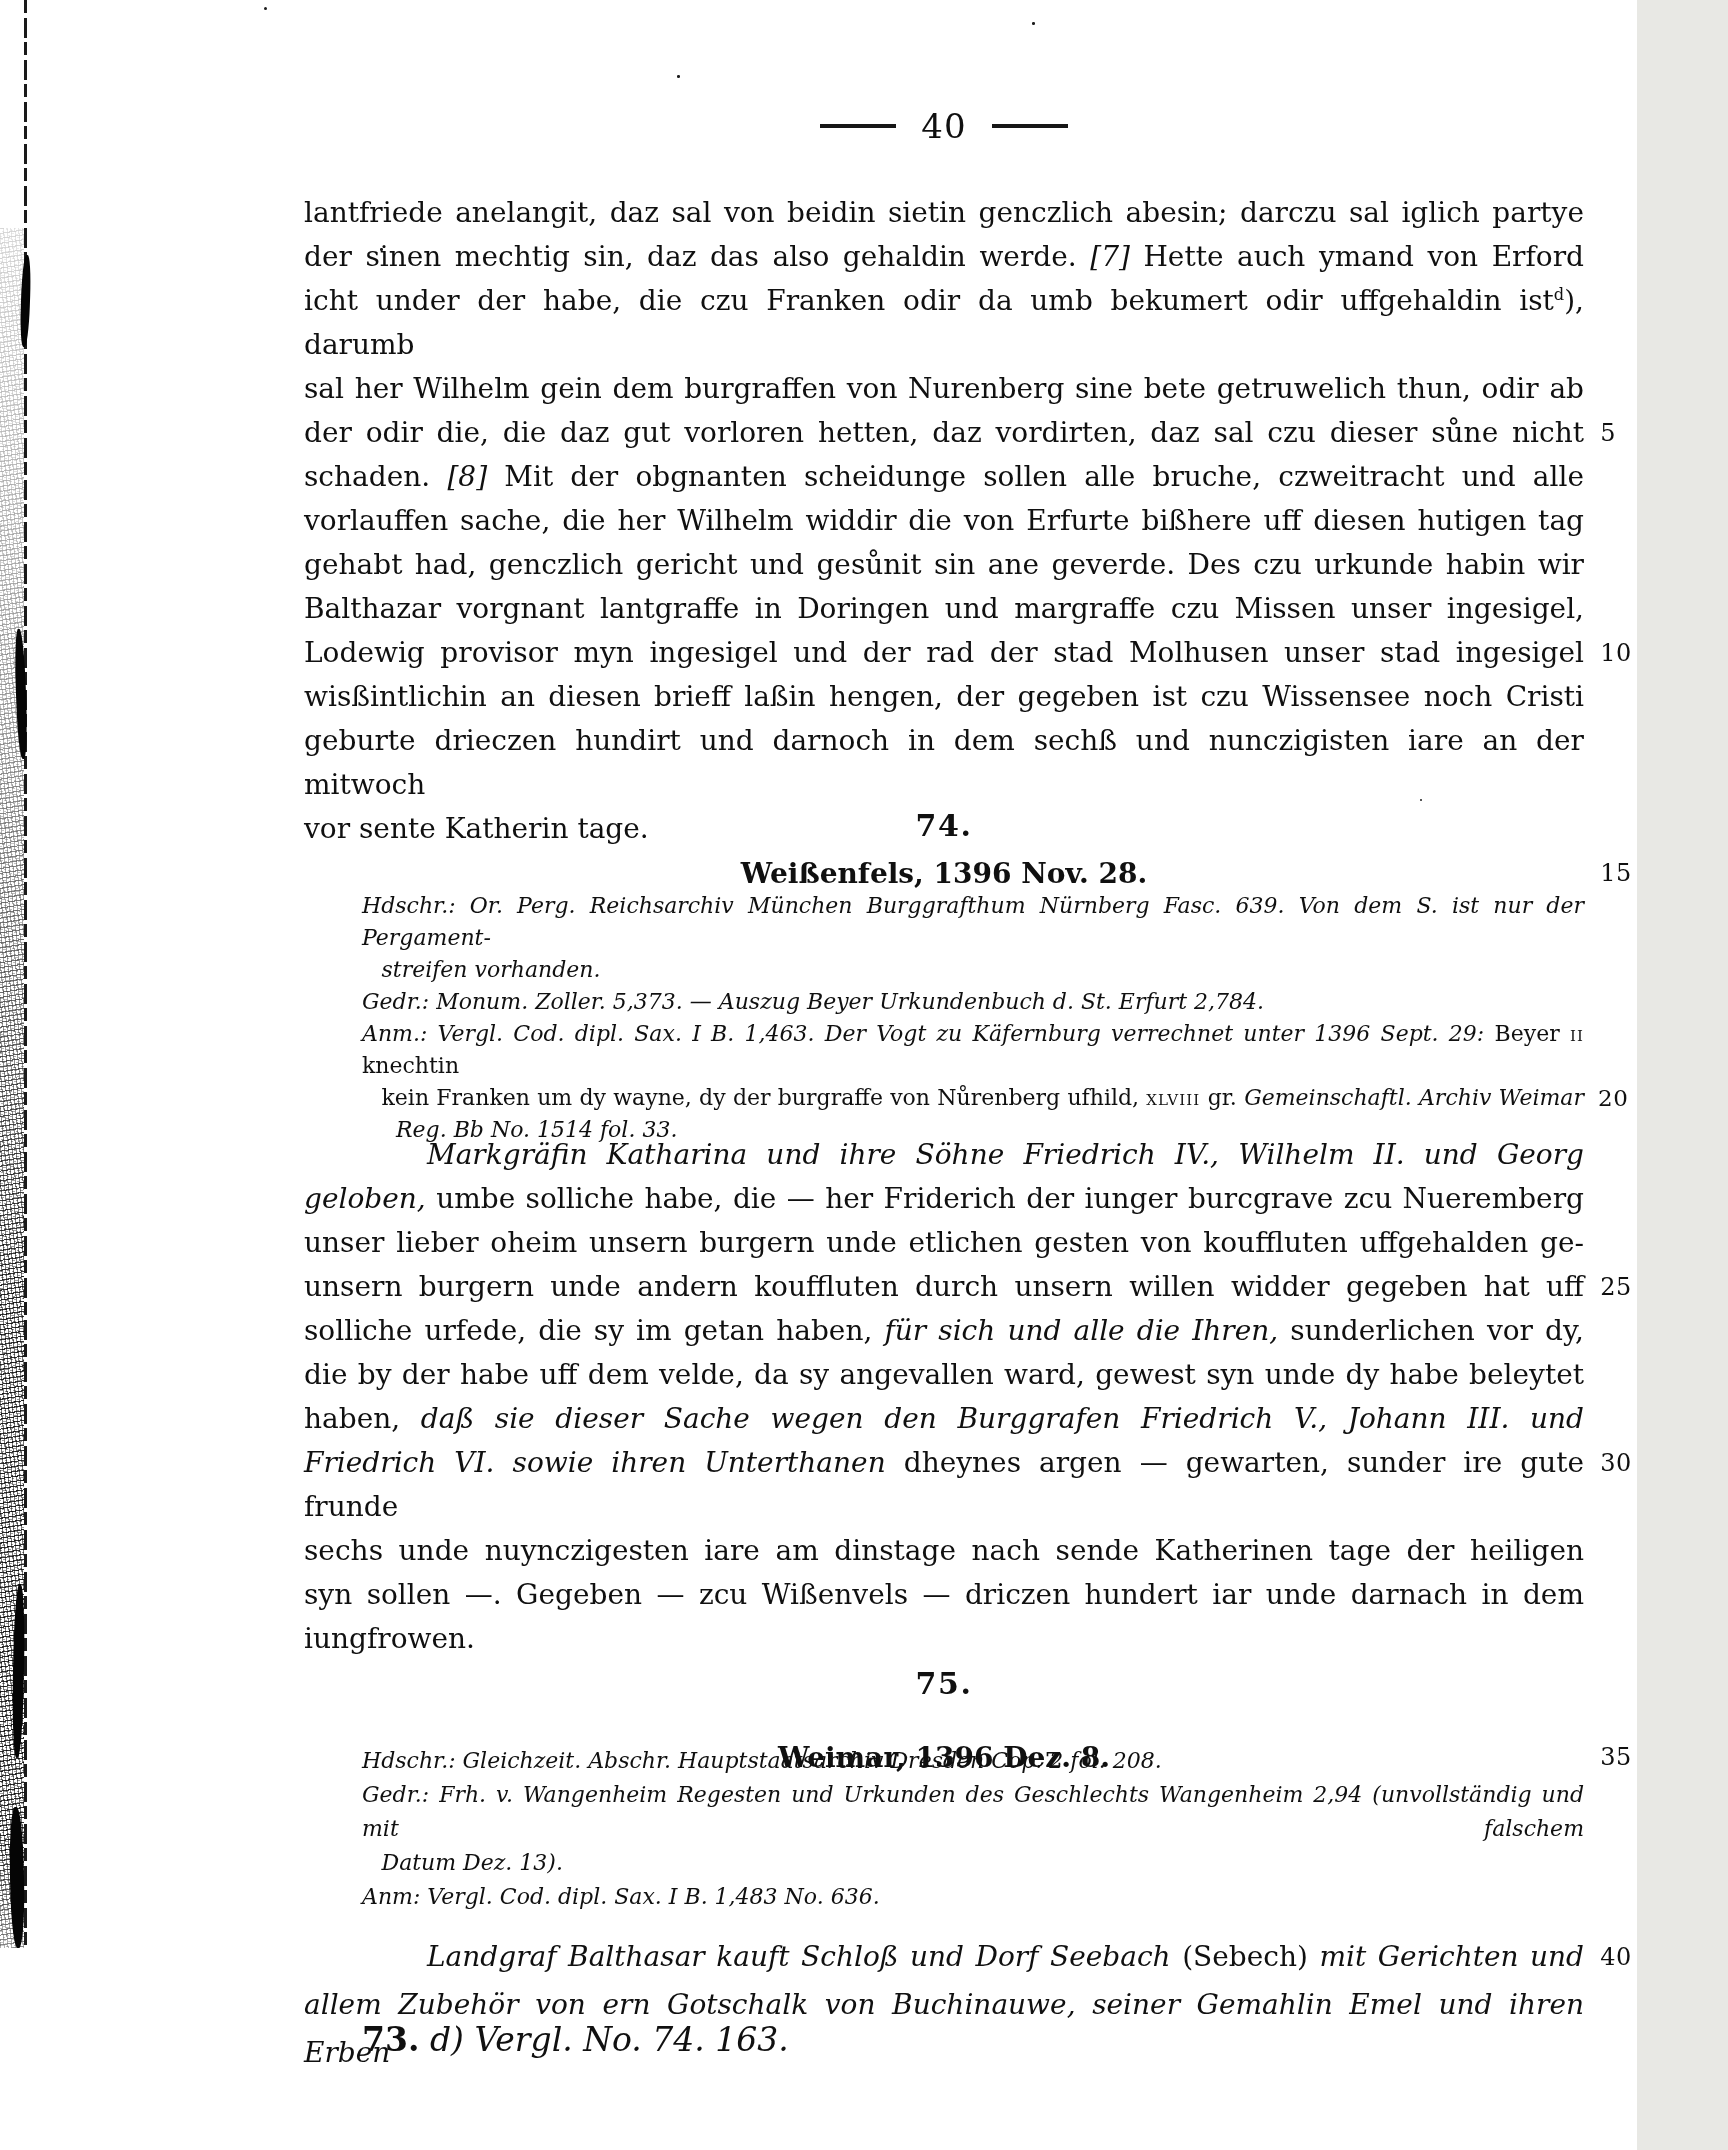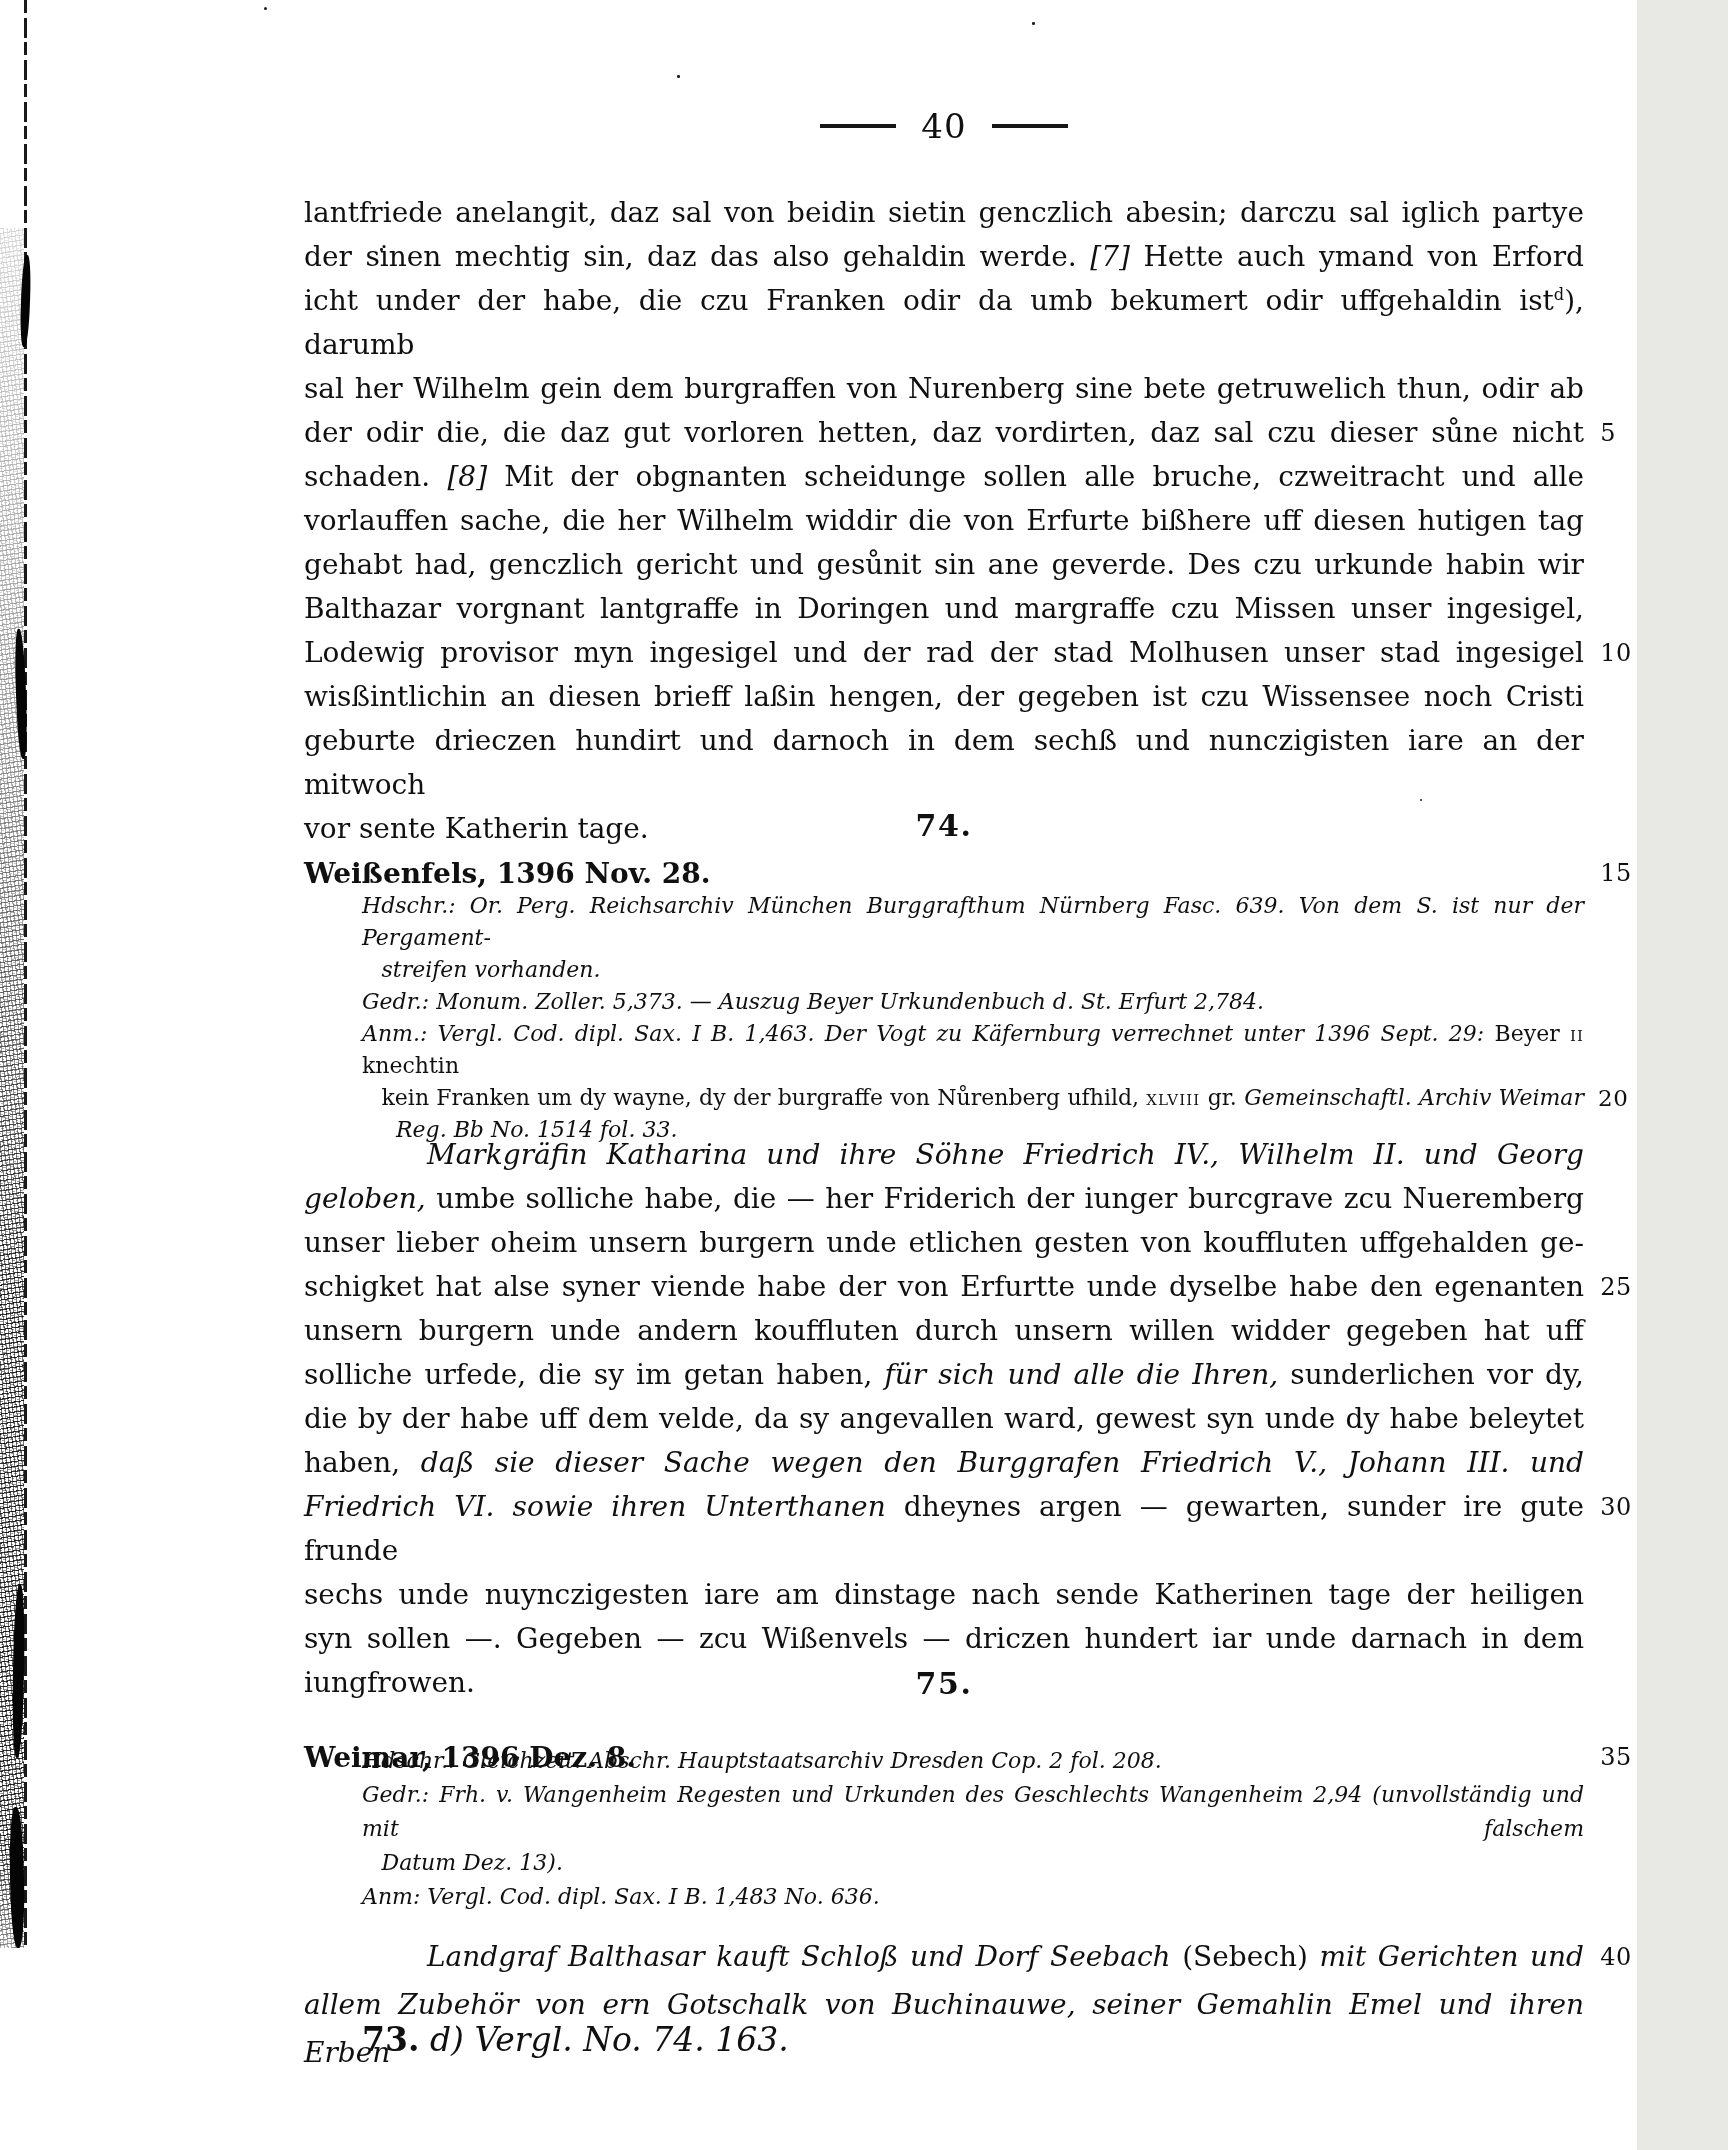--- a/index.html
+++ b/index.html
@@ -26,21 +26,21 @@
   .doc73{top:191px;}
   .bl{position:relative;line-height:44px;text-align:justify;text-align-last:justify;}
   .bl.lastline{text-align:justify;text-align-last:left;}
   .docnum{
     left:304px;width:1280px;text-align:center;
     font-weight:700;font-size:30px;line-height:36px;letter-spacing:1.6px;
   }
   .h74{top:808px;}
   .h75{top:1666px;}
   .dateline{
-    left:304px;width:1280px;text-align:left;
+    left:304px;width:1280px;text-align:center;
     font-weight:700;font-size:28px;line-height:33px;position:relative;
   }
   .date74{top:857px;}
   .date75{top:1708px;}
   .apparatus{
     left:362px;width:1222px;font-size:22px;font-style:italic;
   }
   .app74{top:890px;}
   .app74 .al{line-height:32px;}
   .app75{top:1744px;}
@@ -155,21 +155,21 @@
     <div class="al cont"><span class="seg-i">streifen vorhanden.</span></div>
     <div class="al"><span class="seg-i">Gedr.: Monum. Zoller. 5,373. — Auszug Beyer Urkundenbuch d. St. Erfurt 2,784.</span></div>
     <div class="al fill"><span class="seg-i">Anm.: Vergl. Cod. dipl. Sax. I B. 1,463.  Der Vogt zu Käfernburg verrechnet unter 1396 Sept. 29: </span><span class="seg-r">Beyer </span><span class="seg-sc">ii</span><span class="seg-r"> knechtin</span></div>
     <div class="al cont fill"><span><span class="seg-r">kein Franken um dy wayne, dy der burgraffe von Nůrenberg ufhild, </span><span class="seg-sc">xlviii</span><span class="seg-r"> gr.  </span><span class="seg-i">Gemeinschaftl. Archiv Weimar</span></span><span class="mnum">20</span></div>
     <div class="al cont2"><span class="seg-i">Reg. Bb No. 1514 fol. 33.</span></div>
   </div>
   <div class="block regest reg74">
     <div class="bl indent"><span class="seg-i">Markgräfin Katharina und ihre Söhne Friedrich IV., Wilhelm II. und Georg</span></div>
     <div class="bl"><span class="seg-i">geloben,</span><span class="seg-r"> umbe solliche habe, die — her Friderich der iunger burcgrave zcu Nueremberg</span></div>
     <div class="bl"><span class="seg-r">unser lieber oheim unsern burgern unde etlichen gesten von kouffluten uffgehalden ge-</span></div>
-    <div class="bl"><span><span class="seg-r">schigket hat alse syner viende habe der von Erfurtte unde dyselbe habe den egenanten</span></span><span class="mnum">25</span></div>
+    <div class="bl"><span class="mnum">25</span></div>
     <div class="bl"><span class="seg-r">unsern burgern unde andern kouffluten durch unsern willen widder gegeben hat uff</span></div>
     <div class="bl"><span class="seg-r">solliche urfede, die sy im getan haben, </span><span class="seg-i">für sich und alle die Ihren,</span><span class="seg-r"> sunderlichen vor dy,</span></div>
     <div class="bl"><span class="seg-r">die by der habe uff dem velde, da sy angevallen ward, gewest syn unde dy habe beleytet</span></div>
     <div class="bl"><span class="seg-r">haben, </span><span class="seg-i">daß sie dieser Sache wegen den Burggrafen Friedrich V., Johann III. und</span></div>
     <div class="bl"><span><span class="seg-i">Friedrich VI. sowie ihren Unterthanen </span><span class="seg-r">dheynes argen — gewarten, sunder ire gute frunde</span></span><span class="mnum">30</span></div>
     <div class="bl"><span class="seg-r">sechs unde nuynczigesten iare am dinstage nach sende Katherinen tage der heiligen</span></div>
     <div class="bl"><span class="seg-r">syn sollen —.  Gegeben — zcu Wißenvels — driczen hundert iar unde darnach in dem</span></div>
     <div class="bl lastline"><span class="seg-r">iungfrowen.</span></div>
   </div>
 

